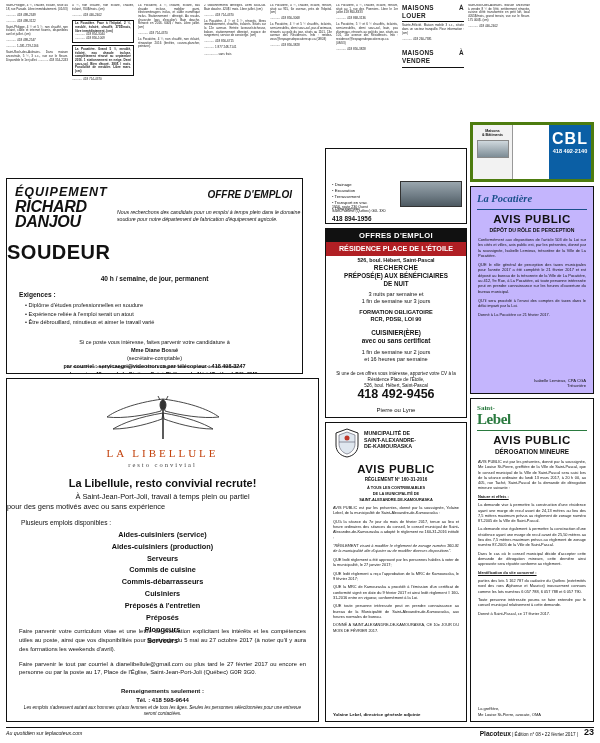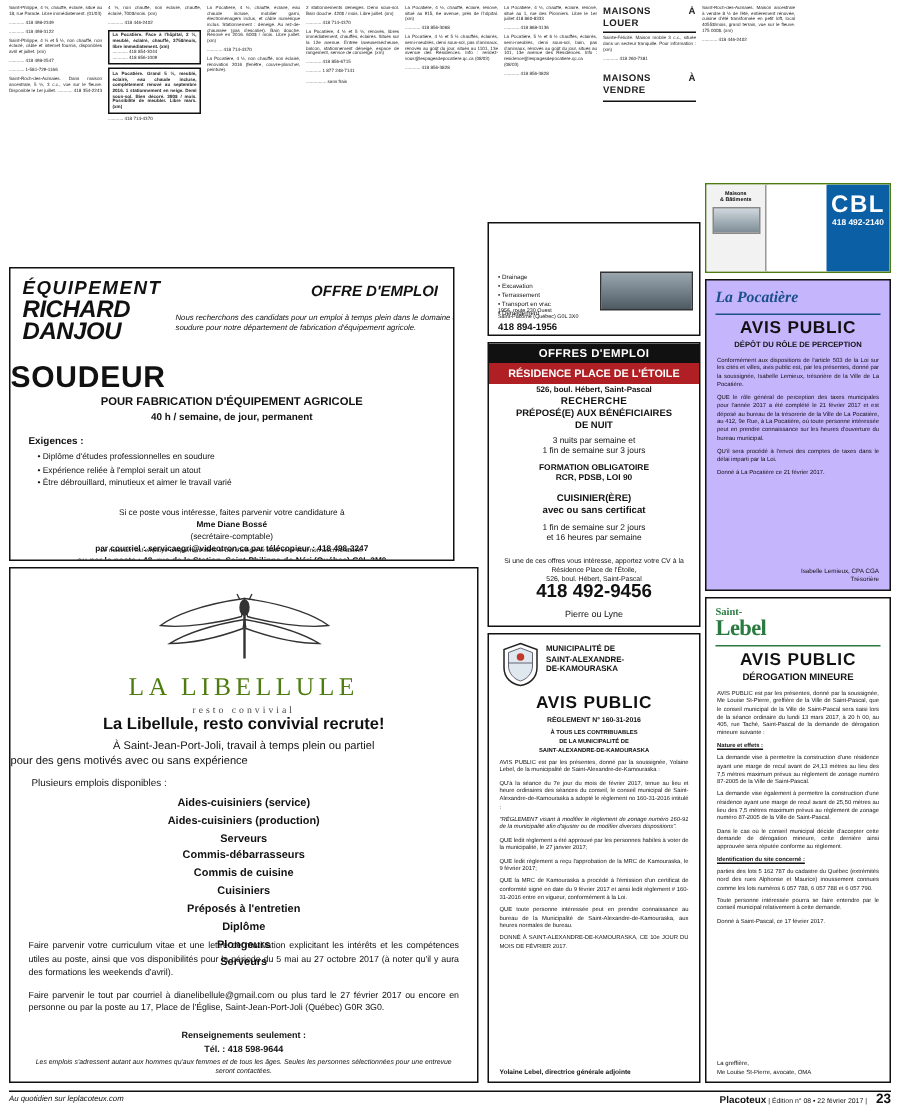--- a/index.html
+++ b/index.html
@@ -37,21 +37,21 @@
   .soudeur-sub2 { position:absolute; left:0; right:0; top:96px; text-align:center; font-size:6.6px; font-weight:bold; }
   .exig { position:absolute; left:12px; top:112px; font-size:6.6px; font-weight:bold; }
   .exig-list { position:absolute; left:18px; top:122px; font-size:5.6px; line-height:1.55; }
   .exig-list div:before { content:"• "; }
   .danjou-foot { position:absolute; left:10px; right:10px; top:160px; font-size:5.5px; line-height:1.45; text-align:center; }
   .danjou-last { position:absolute; left:10px; right:10px; bottom:4px; font-size:4.1px; font-style:italic; text-align:center; }
 
   
   #ad-libellule { left:6px; top:378px; width:313px; height:344px; border:1px solid #111; background:#fff; }
   .lib-logo-wrap { position:absolute; left:0; right:0; top:12px; text-align:center; }
-  .lib-name { font-family:"Liberation Serif", serif; font-size:17px; letter-spacing:3px; color:#4d7c0f; }
+  .lib-name { font-family:"Liberation Serif", serif; font-size:11px; letter-spacing:3px; color:#c2410c; }
   .lib-sub { font-family:"Liberation Serif", serif; font-size:6.5px; letter-spacing:2px; color:#444; margin-top:2px; }
   .lib-h1 { position:absolute; left:0; right:0; top:98px; text-align:center; font-size:11px; font-weight:bold; }
   .lib-h2 { position:absolute; left:0; right:0; top:113px; text-align:center; font-size:7.4px; }
   .lib-h3 { position:absolute; left:0; right:0; top:123px; font-size:7.4px; }
   .lib-h4 { position:absolute; left:14px; top:140px; font-size:6.6px; }
   .lib-list { position:absolute; left:0; right:0; top:150px; text-align:center; font-size:7.3px; font-weight:bold; line-height:1.62; }
   .lib-foot { position:absolute; left:12px; right:12px; top:248px; font-size:5.9px; line-height:1.5; text-align:justify; }
   .lib-foot p { margin:0 0 6px 0; }
   .lib-contact { position:absolute; left:0; right:0; top:308px; text-align:center; font-size:6px; line-height:1.5; }
   .lib-note { position:absolute; left:12px; right:12px; bottom:4px; font-size:4.6px; font-style:italic; text-align:center; line-height:1.35; }
@@ -83,21 +83,21 @@
   #ad-alex { left:325px; top:422px; width:142px; height:300px; border:1px solid #111; background:#fff; }
   .alex-crest { position:absolute; left:8px; top:5px; width:26px; height:30px; }
   .alex-title { position:absolute; left:38px; top:7px; font-size:5.3px; font-weight:bold; line-height:1.25; }
   .alex-avis { position:absolute; left:0; top:40px; width:100%; text-align:center; font-size:11.5px; font-weight:bold; letter-spacing:0.5px; }
   .alex-reg { position:absolute; left:0; top:54px; width:100%; text-align:center; font-size:4.6px; font-weight:bold; }
   .alex-body { position:absolute; left:7px; right:7px; top:62px; font-size:3.9px; line-height:1.35; text-align:justify; }
   .alex-body p { margin:0 0 3.2px 0; }
   .alex-sign { position:absolute; left:7px; bottom:4px; font-size:4.4px; font-weight:bold; }
 
   
-  #ad-cbl { left:470px; top:122px; width:124px; height:60px; border:1px solid #4d7c0f; background:#fff; }
+  #ad-cbl { left:470px; top:122px; width:124px; height:60px; border:3px solid #4d7c0f; background:#fff; }
   .cbl-left { position:absolute; left:0; top:0; width:40px; height:100%; background:#f2f2f2; border-right:1px solid #999; }
   .cbl-left-t { font-size:3.6px; font-weight:bold; text-align:center; margin-top:4px; line-height:1.2; }
   .cbl-img { margin:2px auto; width:32px; height:18px; background:linear-gradient(180deg,#cfd8dd,#7d8c95); border:1px solid #888; }
   .cbl-mid { position:absolute; left:41px; top:0; width:40px; height:100%; background:#fff; }
   .cbl-right { position:absolute; right:0; top:0; width:42px; height:100%; background:#0b5fa5; color:#fff; }
   .cbl-word { font-size:16px; font-weight:bold; text-align:center; letter-spacing:1px; margin-top:5px; }
   .cbl-tel { font-size:5.6px; text-align:center; font-weight:bold; }
   .cbl-ent { position:absolute; left:41px; top:4px; width:40px; text-align:center; font-size:4.4px; font-weight:bold; letter-spacing:0.5px; }
   .cbl-terr { position:absolute; left:41px; bottom:12px; width:40px; text-align:center; font-size:4.6px; font-weight:bold; }
   .cbl-dev { position:absolute; left:41px; bottom:3px; width:40px; text-align:center; font-size:3.6px; }
@@ -213,21 +213,20 @@
 
   <div class="box bd" id="ad-danjou">
     <div class="danjou-logo">
       <div class="danjou-word" style="font-size:12.5px; letter-spacing:1px;">ÉQUIPEMENT</div>
       <div class="danjou-word" style="font-size:16px; line-height:0.95;">RICHARD</div>
       <div class="danjou-word" style="font-size:16px; line-height:0.95;">DANJOU</div>
     </div>
     <div class="offre-title">OFFRE D'EMPLOI</div>
     <div class="danjou-intro">Nous recherchons des candidats pour un emploi à temps plein dans le domaine de la soudure pour notre département de fabrication d'équipement agricole.</div>
     <div class="soudeur">SOUDEUR</div>
-    <div class="soudeur-sub">POUR FABRICATION D'ÉQUIPEMENT AGRICOLE</div>
     <div class="soudeur-sub2">40 h / semaine, de jour, permanent</div>
     <div class="exig">Exigences :</div>
     <div class="exig-list">
       <div>Diplôme d'études professionnelles en soudure</div>
       <div>Expérience reliée à l'emploi serait un atout</div>
       <div>Être débrouillard, minutieux et aimer le travail varié</div>
     </div>
     <div class="danjou-foot">
       <div>Si ce poste vous intéresse, faites parvenir votre candidature à</div>
       <div class="b">Mme Diane Bossé</div>
@@ -255,25 +254,25 @@
       <div class="lib-sub">resto convivial</div>
     </div>
     <div class="lib-h1">La Libellule, resto convivial recrute!</div>
     <div class="lib-h2">À Saint-Jean-Port-Joli, travail à temps plein ou partiel</div>
     <div class="lib-h3">pour des gens motivés avec ou sans expérience</div>
     <div class="lib-h4">Plusieurs emplois disponibles :</div>
     <div class="lib-list">
       <div>Aides-cuisiniers (service)</div>
       <div>Aides-cuisiniers (production)</div>
       <div>Serveurs</div>
+      <div>Commis de cuisine</div>
       <div>Commis-débarrasseurs</div>
-      <div>Commis de cuisine</div>
       <div>Cuisiniers</div>
       <div>Préposés à l'entretien</div>
-      <div>Diplôme</div>
+      <div>Préposés</div>
       <div>Plongeurs</div>
       <div>Serveurs</div>
     </div>
     <div class="lib-foot">
       <p>Faire parvenir votre curriculum vitae et une lettre de motivation explicitant les intérêts et les compétences utiles au poste, ainsi que vos disponibilités pour la période du 5 mai au 27 octobre 2017 (à noter qu'il y aura des formations les weekends d'avril).</p>
       <p>Faire parvenir le tout par courriel à dianelibellule@gmail.com ou plus tard le 27 février 2017 ou encore en personne ou par la poste au 17, Place de l'Église, Saint-Jean-Port-Joli (Québec) G0R 3G0.</p>
     </div>
     <div class="lib-contact">
       <div class="b">Renseignements seulement :</div>
       <div class="b">Tél. : 418 598-9644</div>

